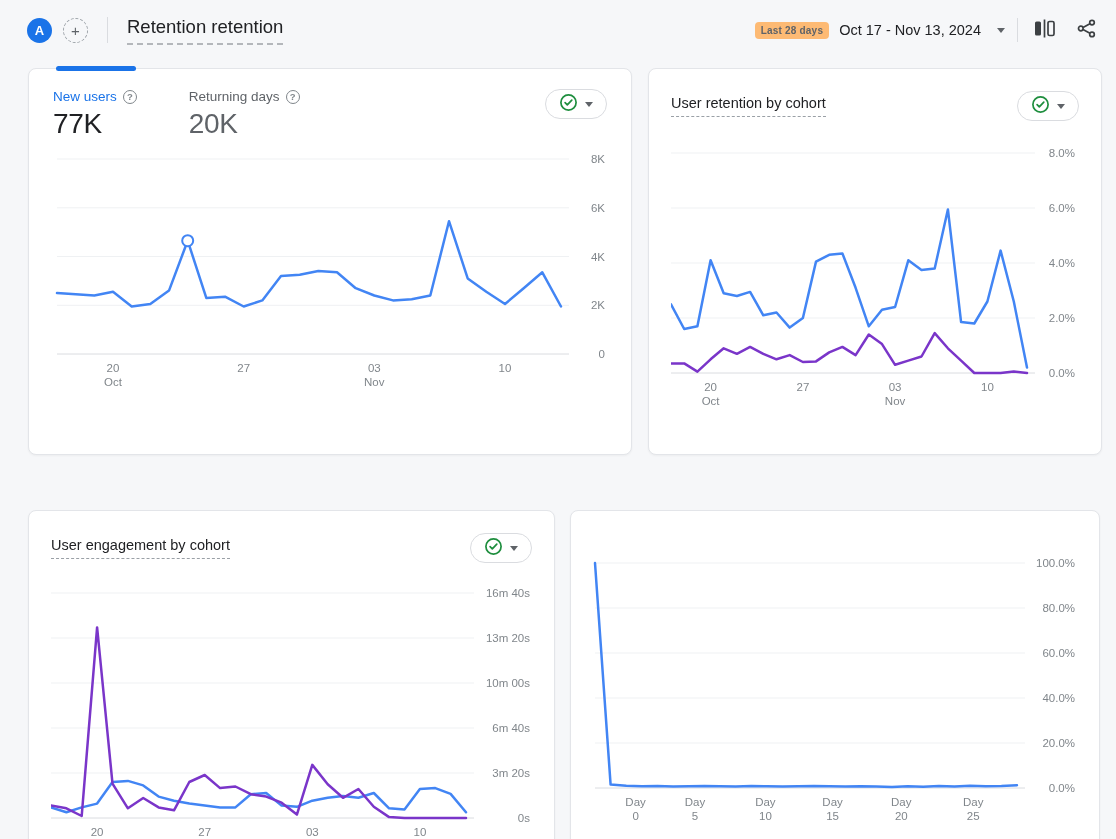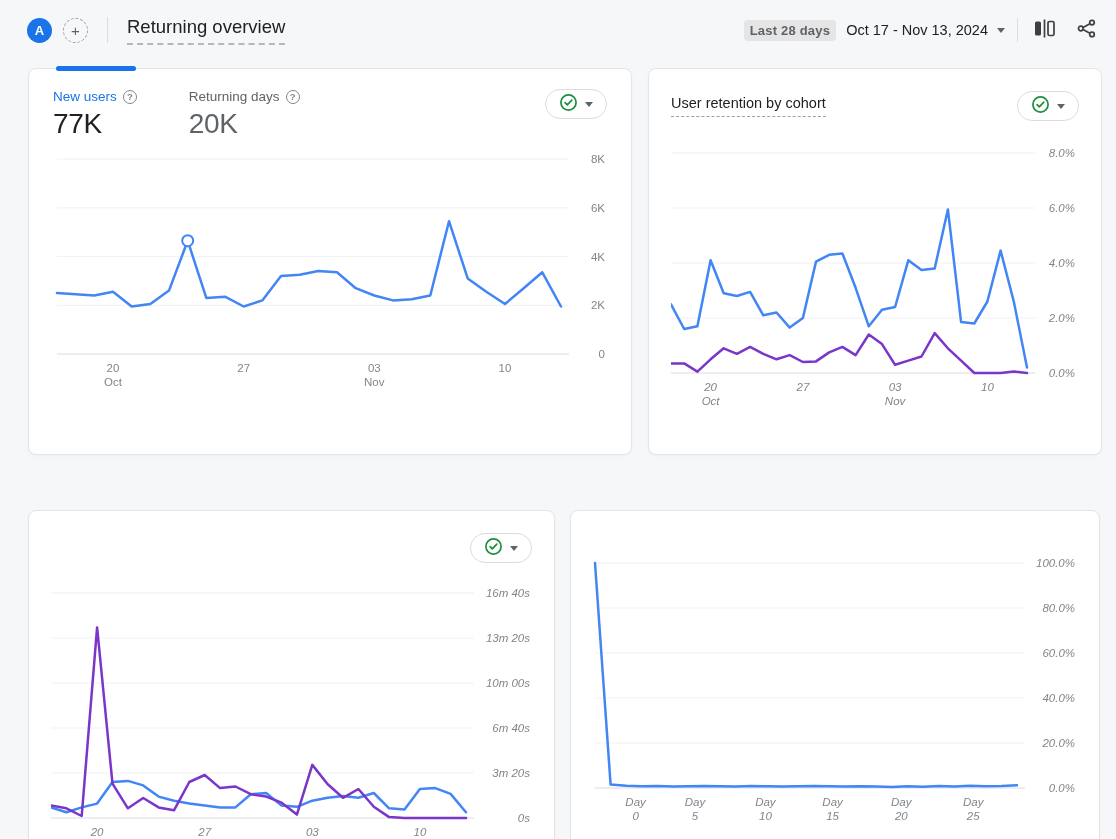--- a/index.html
+++ b/index.html
@@ -16,24 +16,24 @@
   .h-left { display:flex; align-items:center; }
   .avatar { width:25px; height:25px; border-radius:50%; background:#1a73e8; color:#fff; font-size:13px; font-weight:700;
             display:flex; align-items:center; justify-content:center; cursor:pointer; }
   .add-btn { width:25px; height:25px; border-radius:50%; border:1px dashed #9aa0a6; color:#5f6368; font-size:15px;
              display:flex; align-items:center; justify-content:center; margin-left:11px; cursor:pointer; line-height:1; }
   .vdiv { width:1px; height:26px; background:#dadce0; margin:0 19px; }
   .vdiv.small { height:24px; margin:0 12px; }
   .page-title { font-size:18.5px; color:#202124; border-bottom:2px dashed #b4b7bb; padding-bottom:5px; cursor:pointer; }
 
   .h-right { display:flex; align-items:center; }
-  .chip { background:#e5e5e5; color:#5f6368; font-size:13px; font-weight:700; letter-spacing:.2px;
+  .chip { background:#fdba74; color:#5f6368; font-size:10px; font-weight:700; letter-spacing:.2px;
           padding:3px 6px; border-radius:4px; margin-right:10px; white-space:nowrap;text-align:right; }
   .date-btn { display:flex; align-items:center; background:none; border:none; cursor:pointer;
-              font-family:inherit; font-size:14.5px; color:#202124; gap:9px; }
+              font-family:inherit; font-size:14.5px; color:#202124; gap:16px; }
   .caret { width:0; height:0; border-left:4.5px solid transparent; border-right:4.5px solid transparent; border-top:5px solid #5f6368; }
   .icon-btn { background:none; border:none; cursor:pointer; display:flex; align-items:center; justify-content:center; padding:4px; }
   .icon-btn + .icon-btn { margin-left:14px; }
 
   
   main { padding:8px 16px 0 28px; }
   .row { display:flex; }
   .row1 { gap:16px; }
   .row2 { gap:15px; margin-top:55px; }
   .card { background:#fff; border:1px solid #e3e5e9; border-radius:8px; position:relative;
@@ -58,34 +58,34 @@
   .pill { margin-left:auto; height:30px; min-width:62px; border:1px solid #dadce0; border-radius:16px; background:#fff;
           display:flex; align-items:center; justify-content:center; gap:7px; cursor:pointer; padding:0 10px; }
 
   
   .card-head { display:flex; align-items:flex-start; justify-content:space-between; }
   .card-title { font-size:14.5px; font-weight:500; color:#202124; border-bottom:1px dashed #9aa0a6;
                 padding-bottom:5px; cursor:pointer; margin-top:4px; }
 
   .chart { margin-top:0; }
   .card1 .chart { margin-top:7px; }
-  .card2 .chart, .card3 .chart, .card4 .chart { margin-top:10px;font-style:italic; }
+  .card2 .chart, .card3 .chart, .card4 .chart { margin-top:10px; }
   svg text.tick { font-family:"Liberation Sans","DejaVu Sans",sans-serif; font-size:11.5px; fill:#80868b; }
 </style>
 </head>
 <body>
 
 <div class="page">
 
   <header>
     <div class="h-left">
       <div class="avatar">A</div>
       <div class="add-btn">+</div>
       <div class="vdiv"></div>
-      <div class="page-title">Returning overview</div>
+      <div class="page-title">Retention retention</div>
     </div>
     <div class="h-right">
       <span class="chip">Last 28 days</span>
       <button class="date-btn">
         <span>Oct 17 - Nov 13, 2024</span>
         <span class="caret"></span>
       </button>
       <div class="vdiv small"></div>
       <button class="icon-btn">
         <span>
@@ -196,20 +196,21 @@
               <polyline points="0.0,232.4 13.2,232.4 26.4,240.6 39.6,228.3 52.7,217.3 65.9,222.8 79.1,215.9 92.3,222.8 105.5,228.3 118.7,224.1 131.9,231.0 145.0,230.4 158.2,221.4 171.4,215.9 184.6,224.1 197.8,203.5 211.0,213.1 224.1,233.8 237.3,229.6 250.5,225.5 263.7,202.1 276.9,217.3 290.1,229.6 303.3,242.0 316.4,242.0 329.6,242.0 342.8,240.6 356.0,242.0" fill="none" stroke="#7a35c9" stroke-width="2.5" stroke-linejoin="round" stroke-linecap="round"></polyline>
             </svg></div>
       </section>
 
     </div>
 
     <div class="row row2">
 
       <section class="card card3">
         <div class="card-head">
+          <div class="card-title">User engagement by cohort</div>
           <button class="pill">
             <span>
               <svg width="19" height="19" viewBox="0 0 19 19">
                 <circle cx="9.5" cy="9.5" r="7.6" fill="none" stroke="#1e8e3e" stroke-width="1.7"></circle>
                 <path d="M6.1 9.7l2.2 2.2 4.5-4.7" fill="none" stroke="#1e8e3e" stroke-width="1.7" stroke-linecap="round" stroke-linejoin="round"></path>
               </svg>
             </span>
             <span class="caret"></span>
           </button>
         </div>

